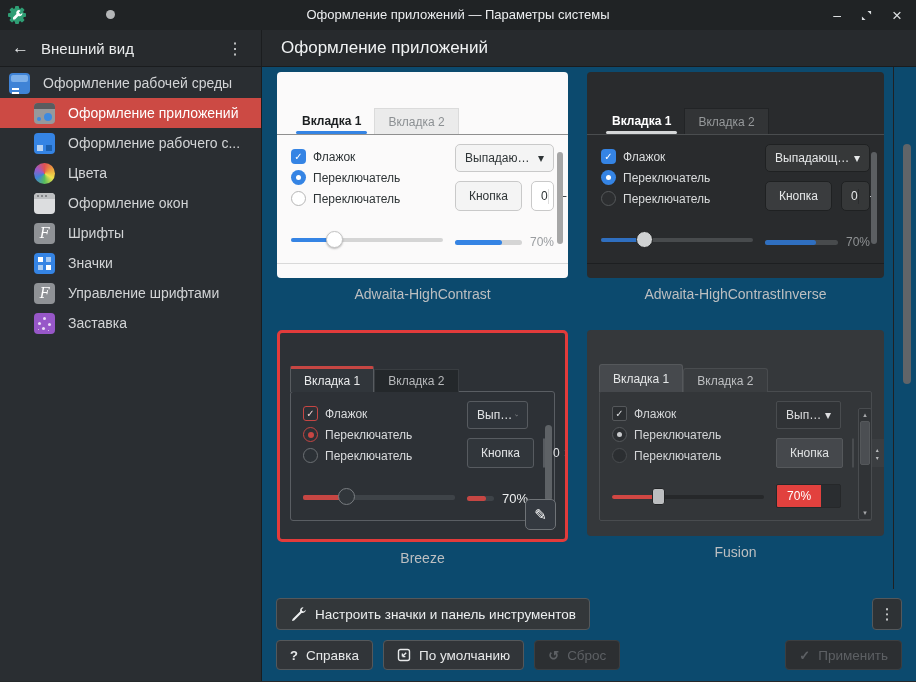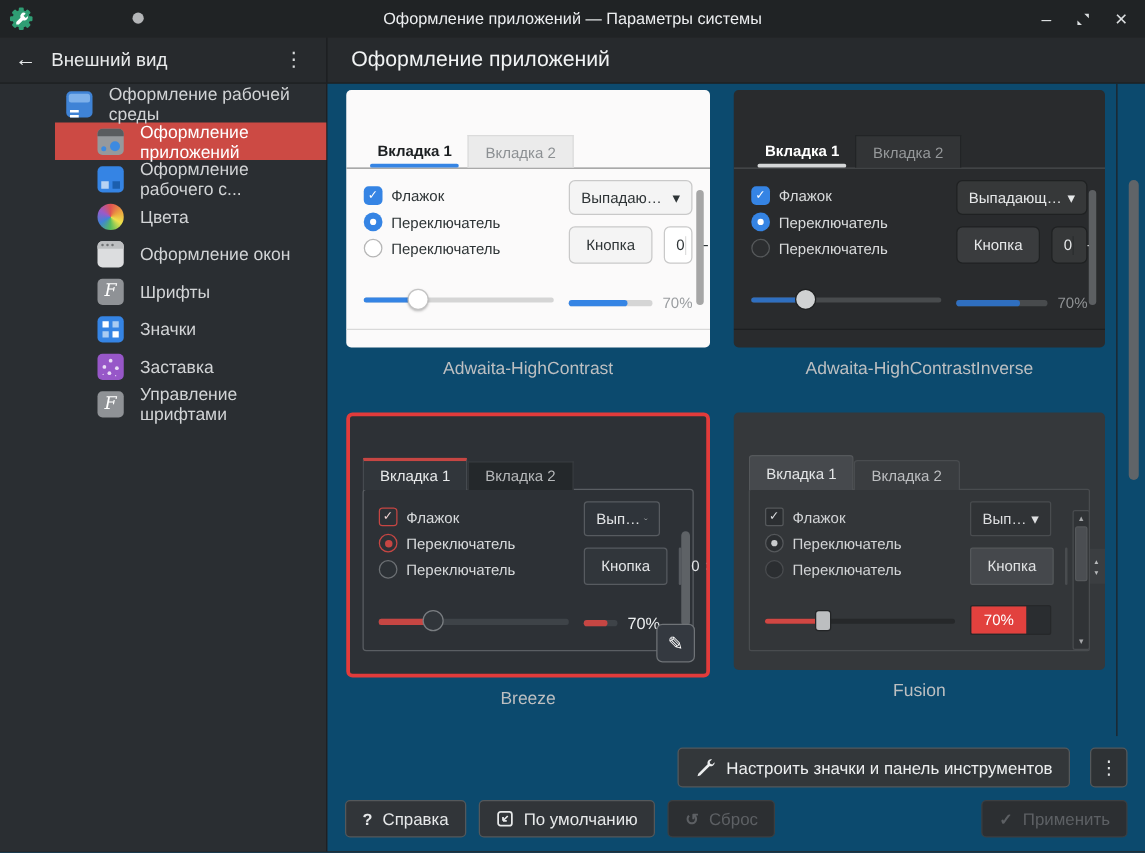--- a/index.html
+++ b/index.html
@@ -19,21 +19,21 @@
   .chrome-header { height:37px; display:flex; background:#272a2d; border-bottom:1px solid #1a1c1e; }
   .side-head { width:262px; display:flex; align-items:center; padding:0 12px; border-right:1px solid #1b1d1f; }
   .back-btn { font-size:17px; color:#e6e8ea; margin-right:12px; }
   .side-head-label { font-size:15px; color:#e9ebec; }
   .side-kebab { margin-left:auto; font-size:16px; color:#d7d9da; padding:0 6px; }
   .content-head { flex:1; display:flex; align-items:center; padding:0 19px; font-size:17px; color:#f1f3f4; }
 
   
   .main-wrap { display:flex; height:614px; }
   .sidebar { width:262px; background:#2a2e32; border-right:1px solid #1b1d1f; padding-top:1px; }
-  .side-item { height:30px; display:flex; align-items:center; padding-left:9px; font-size:14px; color:#d2d4d6; cursor:default;margin-left:44px; }
+  .side-item { height:30px; display:flex; align-items:center; padding-left:9px; font-size:14px; color:#d2d4d6; cursor:default; }
   .side-item.child { padding-left:34px; }
   .side-item.selected { background:#cc4a44; color:#ffffff; }
   .s-ico { width:21px; height:21px; border-radius:4px; margin-right:13px; position:relative; flex:none; }
 
   .icon-desktop { background:#3f83d6; }
   .icon-desktop::before { content:""; position:absolute; left:2px; right:2px; top:2px; height:7px; border-radius:2px; background:#7db0ea; }
   .icon-desktop::after { content:""; position:absolute; left:3px; bottom:4px; width:7px; height:2px; background:#fff; box-shadow:0 4px 0 #fff; }
   .icon-appstyle { background:#96999c; }
   .icon-appstyle::before { content:""; position:absolute; left:0; right:0; top:0; height:6px; border-radius:4px 4px 0 0; background:#595c5f; }
   .icon-appstyle::after { content:""; position:absolute; right:3px; bottom:3px; width:8px; height:8px; border-radius:50%; background:#3d8ae0; box-shadow:-9px 2px 0 -2px #3d8ae0; }
@@ -177,21 +177,21 @@
   .t-fusion .prog-row { margin-bottom:2px; }
   .t-fusion .prog { height:24px; background:#2a2d30; border:1px solid #26282a; border-radius:2px; overflow:hidden; }
   .t-fusion .pfill { width:70%; background:#e2413e; display:flex; align-items:center; justify-content:center; }
   .t-fusion .ptext-in { display:block; font-size:12px; color:#ffffff; }
   .t-fusion .vscroll { right:12px; top:78px; width:14px; height:112px; background:#303336; border:1px solid #494c4f; border-radius:2px; display:flex; flex-direction:column; align-items:center; padding:1px; }
   .t-fusion .vs-arrow { font-size:7px; color:#a6a8aa; height:10px; display:flex; align-items:center; }
   .t-fusion .vs-handle { width:10px; height:44px; background:#4b4e52; border:1px solid #55585b; border-radius:2px; margin:1px 0 auto; }
 
   
   .bottom { height:92px; padding:9px 14px 12px; position:relative; }
-  .brow1 { display:flex; justify-content:flex-end;gap:16px; }
+  .brow1 { display:flex; justify-content:space-between;gap:16px; }
   .configure-btn { display:flex; align-items:center; gap:9px; height:32px; padding:0 13px; background:#33373a; border:1px solid #54585b; border-radius:4px; font-size:13.5px; color:#eceeef; }
   .kebab-btn { width:30px; height:32px; border:1px solid #54585b; border-radius:4px; background:#2e3235; display:flex; align-items:center; justify-content:center; font-size:15px; color:#e3e5e6; }
   .brow2 { display:flex; gap:10px; margin-top:10px; }
   .f-btn { height:30px; padding:0 13px; display:flex; align-items:center; gap:8px; background:#313539; border:1px solid #54585b; border-radius:4px; font-size:13.5px; color:#e7e9ea; }
   .f-btn .f-ico { font-size:13px; font-weight:bold; }
   .f-btn.disabled { background:#2c2f32; border-color:#3b3e41; color:#5d6064; }
   .f-btn.apply { margin-left:auto; }
 </style>
 </head>
 <body>
@@ -258,26 +258,26 @@
     </div>
     <div class="side-item child">
       <span class="s-ico icon-fonts"></span>
       <span>Шрифты</span>
     </div>
     <div class="side-item child">
       <span class="s-ico icon-icons"></span>
       <span>Значки</span>
     </div>
     <div class="side-item child">
+      <span class="s-ico icon-fontmgmt"></span>
+      <span>Управление шрифтами</span>
+    </div>
+    <div class="side-item child">
       <span class="s-ico icon-splash"></span>
       <span>Заставка</span>
-    </div>
-    <div class="side-item child">
-      <span class="s-ico icon-fontmgmt"></span>
-      <span>Управление шрифтами</span>
     </div>
   </div>
 
   <div class="content">
     <div class="scrollarea">
       <div class="scroll-gutter-line"></div>
       <div class="grid">
 
         <div class="card t-alight">
           <div class="pv">

